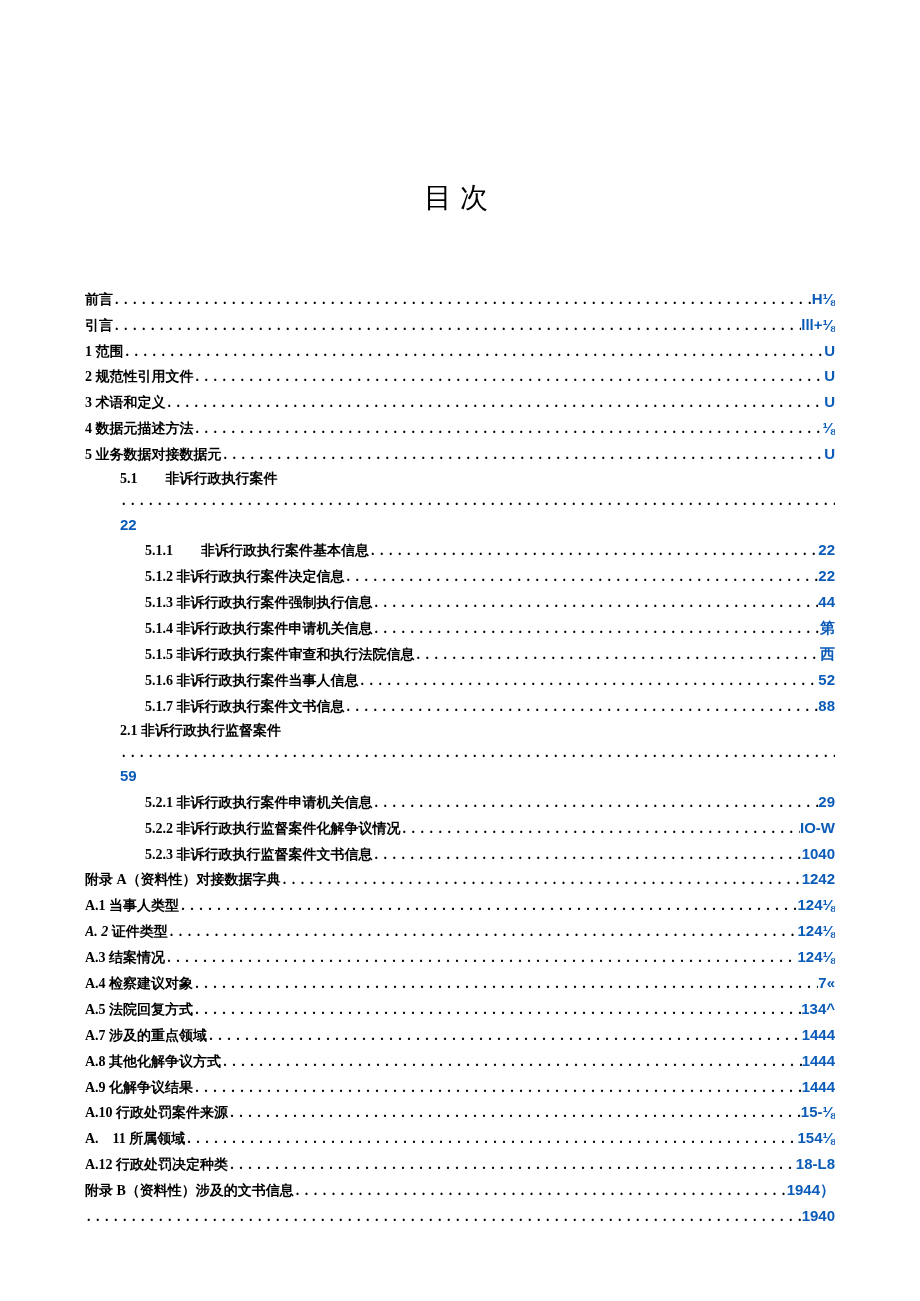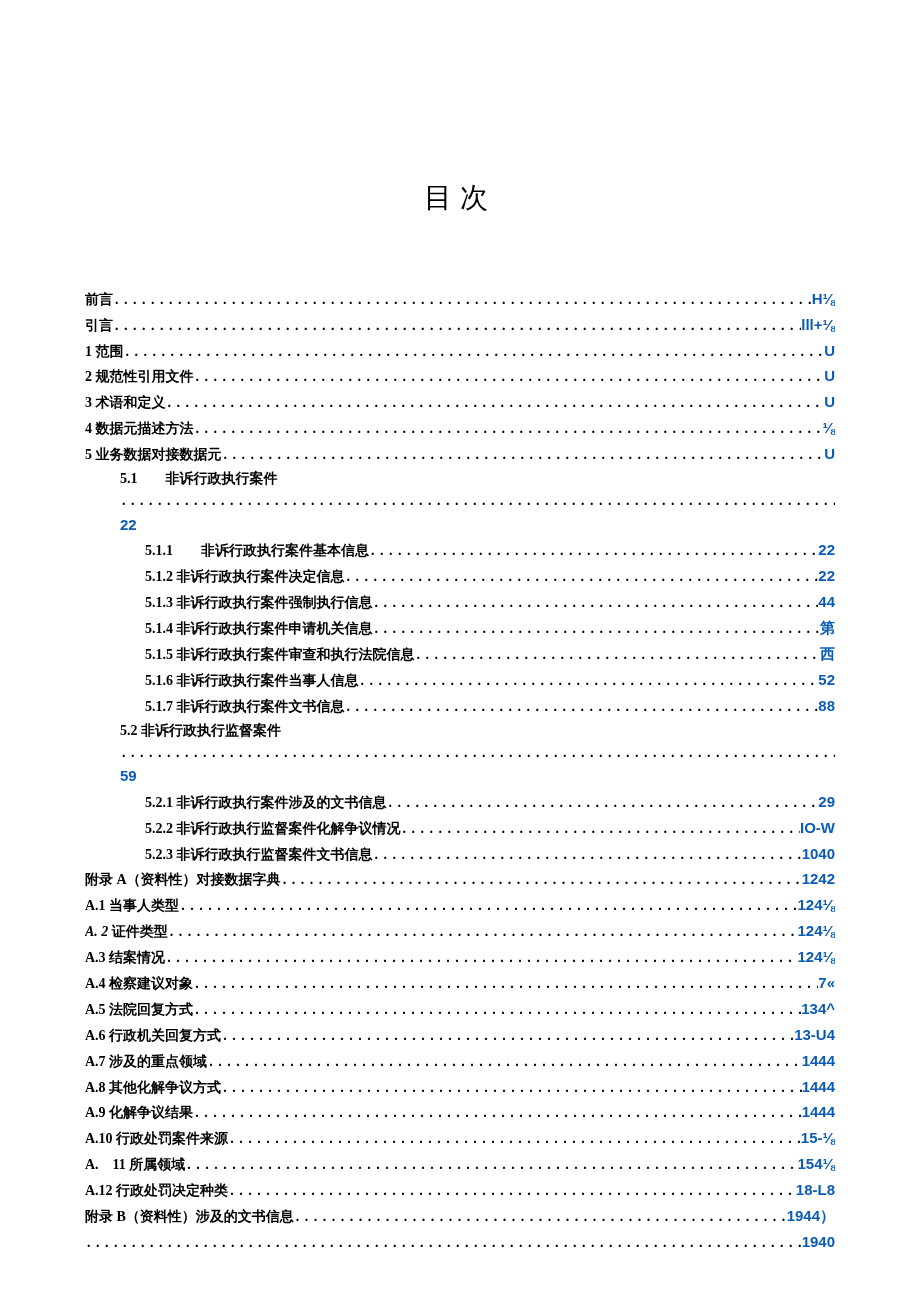--- a/index.html
+++ b/index.html
@@ -137,26 +137,26 @@
         <span class="toc-label">5.1.6 非诉行政执行案件当事人信息</span>
         <span class="toc-dots"></span>
         <a class="toc-page">52</a>
       </div>
       <div class="toc-row indent-2">
         <span class="toc-label">5.1.7 非诉行政执行案件文书信息</span>
         <span class="toc-dots"></span>
         <a class="toc-page">88</a>
       </div>
       <div class="toc-row indent-1">
-        <span class="toc-label">5.2 非诉行政执行监督案件</span>
+        <span class="toc-label">2.1 非诉行政执行监督案件</span>
         <span class="toc-dots"></span>
         <a class="toc-page">59</a>
       </div>
       <div class="toc-row indent-2">
-        <span class="toc-label">5.2.1 非诉行政执行案件涉及的文书信息</span>
+        <span class="toc-label">5.2.1 非诉行政执行案件申请机关信息</span>
         <span class="toc-dots"></span>
         <a class="toc-page">29</a>
       </div>
       <div class="toc-row indent-2">
         <span class="toc-label">5.2.2 非诉行政执行监督案件化解争议情况</span>
         <span class="toc-dots"></span>
         <a class="toc-page">IO-W</a>
       </div>
       <div class="toc-row indent-2">
         <span class="toc-label">5.2.3 非诉行政执行监督案件文书信息</span>
@@ -185,25 +185,20 @@
       </div>
       <div class="toc-row indent-0">
         <span class="toc-label">A.4 检察建议对象</span>
         <span class="toc-dots"></span>
         <a class="toc-page">7«</a>
       </div>
       <div class="toc-row indent-0">
         <span class="toc-label">A.5 法院回复方式</span>
         <span class="toc-dots"></span>
         <a class="toc-page">134^</a>
-      </div>
-      <div class="toc-row indent-0">
-        <span class="toc-label">A.6 行政机关回复方式</span>
-        <span class="toc-dots"></span>
-        <a class="toc-page">13-U4</a>
       </div>
       <div class="toc-row indent-0">
         <span class="toc-label">A.7 涉及的重点领域</span>
         <span class="toc-dots"></span>
         <a class="toc-page">1444</a>
       </div>
       <div class="toc-row indent-0">
         <span class="toc-label">A.8 其他化解争议方式</span>
         <span class="toc-dots"></span>
         <a class="toc-page">1444</a>

